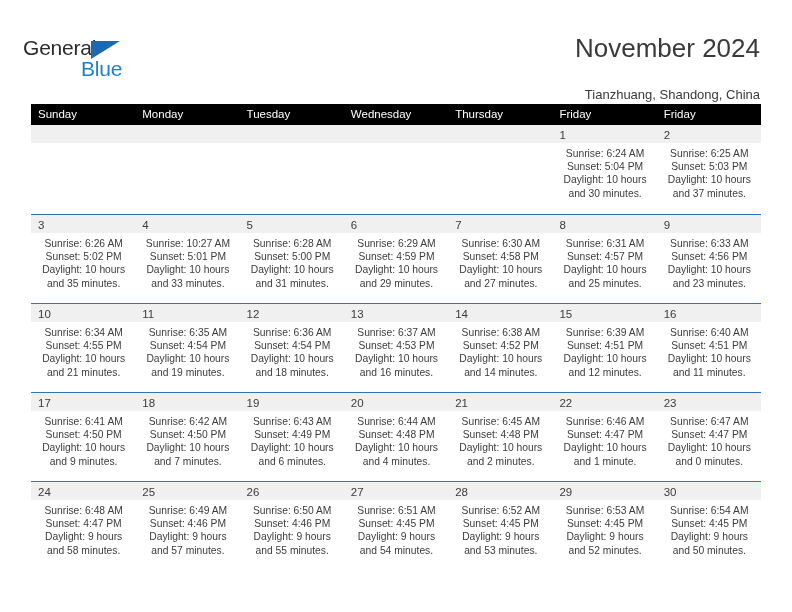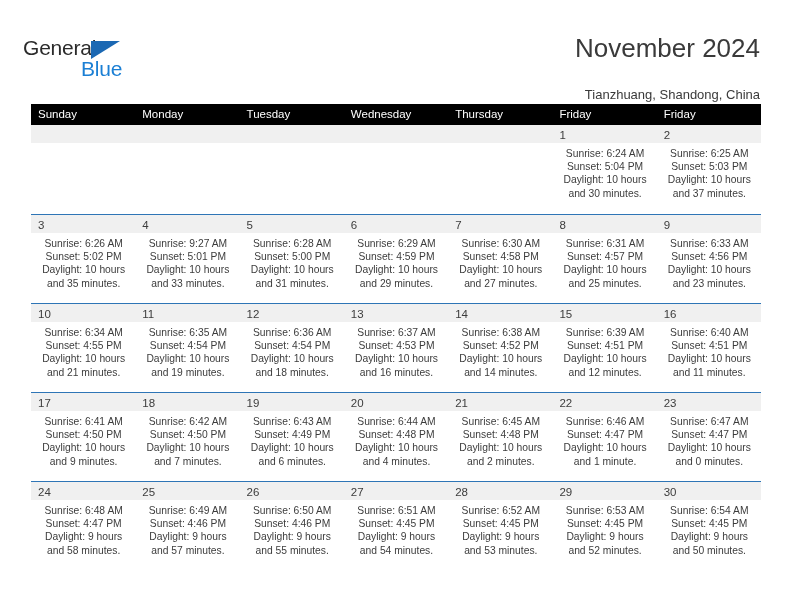--- a/index.html
+++ b/index.html
@@ -252,21 +252,21 @@
             <div class="day-body">
               <div class="day-line">Sunrise: 6:26 AM</div>
               <div class="day-line">Sunset: 5:02 PM</div>
               <div class="day-line">Daylight: 10 hours</div>
               <div class="day-line">and 35 minutes.</div>
             </div>
           </div>
           <div class="day-cell">
             <div class="day-num-band"><span class="day-num">4</span></div>
             <div class="day-body">
-              <div class="day-line">Sunrise: 9:27 AM</div>
+              <div class="day-line">Sunrise: 10:27 AM</div>
               <div class="day-line">Sunset: 5:01 PM</div>
               <div class="day-line">Daylight: 10 hours</div>
               <div class="day-line">and 33 minutes.</div>
             </div>
           </div>
           <div class="day-cell">
             <div class="day-num-band"><span class="day-num">5</span></div>
             <div class="day-body">
               <div class="day-line">Sunrise: 6:28 AM</div>
               <div class="day-line">Sunset: 5:00 PM</div>

